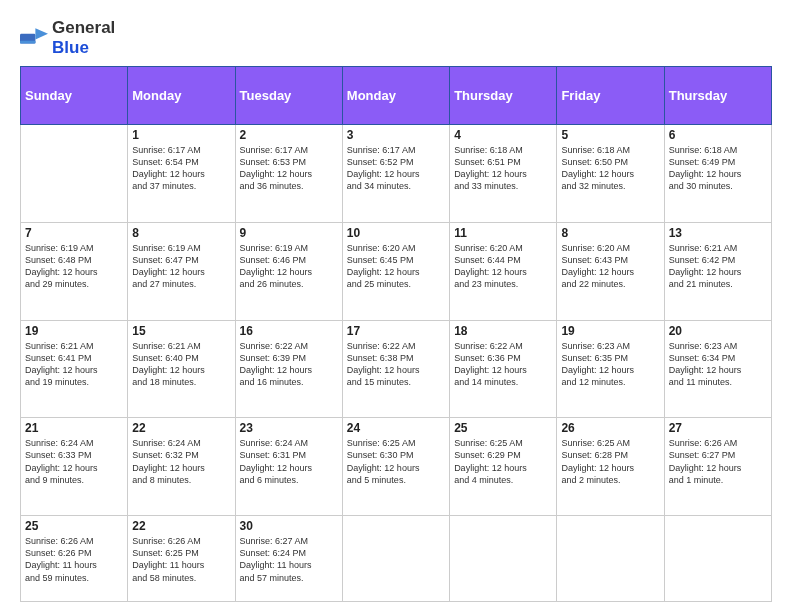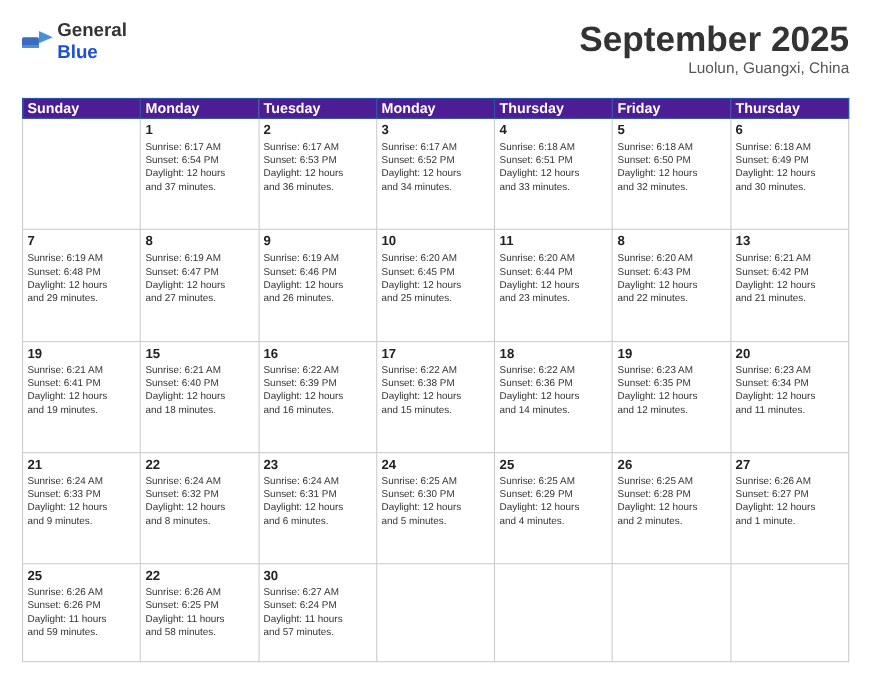--- a/index.html
+++ b/index.html
@@ -9,21 +9,20 @@
       background: #fff;
       font-family: Arial, sans-serif;
       overflow: hidden;
     }
     .page {
       width: 792px;
       height: 612px;
       padding: 18px 20px 10px 20px;
       display: flex;
       flex-direction: column;
-      gap: 12px;
     }
     .header {
       display: flex;
       justify-content: space-between;
       align-items: flex-start;
       margin-bottom: 8px;
     }
     .logo {
       display: flex;
       align-items: center;
@@ -47,25 +46,25 @@
       color: #555;
     }
     .calendar {
       flex: 1;
       border: 1px solid #ccc;
       border-collapse: collapse;
       width: 100%;
       table-layout: fixed;
     }
     .calendar th {
-      background-color: #4c1d95;
+      background-color: #8b5cf6;
       color: #fff;
       font-size: 13px;
       font-weight: bold;
-      padding: 1px 4px;
+      padding: 21px 4px;
       text-align: left;
       border: 1px solid #2a55a0;
     }
     .calendar td {
       border: 1px solid #ccc;
       vertical-align: top;
       padding: 3px 4px;
       font-size: 9.5px;
       color: #333;
       height: 82px;
@@ -98,24 +97,20 @@
       <svg class="logo-icon" viewBox="0 0 40 28" xmlns="http://www.w3.org/2000/svg">
         <rect x="0" y="8" width="22" height="14" rx="2" fill="#3a6bbf"></rect>
         <polygon points="22,0 40,8 22,16" fill="#4a90d9"></polygon>
         <rect x="0" y="18" width="22" height="4" rx="1" fill="#4a90d9"></rect>
       </svg>
       <div>
         <span style="font-size:17px;font-weight:bold;color:#333;">General</span><br>
         <span style="font-size:17px;font-weight:bold;color:#1d4ed8;">Blue</span>
       </div>
     </div>
-    <div class="title-block">
-      <div class="month-title">September 2025</div>
-      <div class="location">Luolun, Guangxi, China</div>
-    </div>
   </div>
 
   <table class="calendar">
     <thead>
       <tr>
       <th>Sunday</th>
           <th>Monday</th>
           <th>Tuesday</th>
           <th>Monday</th>
           <th>Thursday</th>

